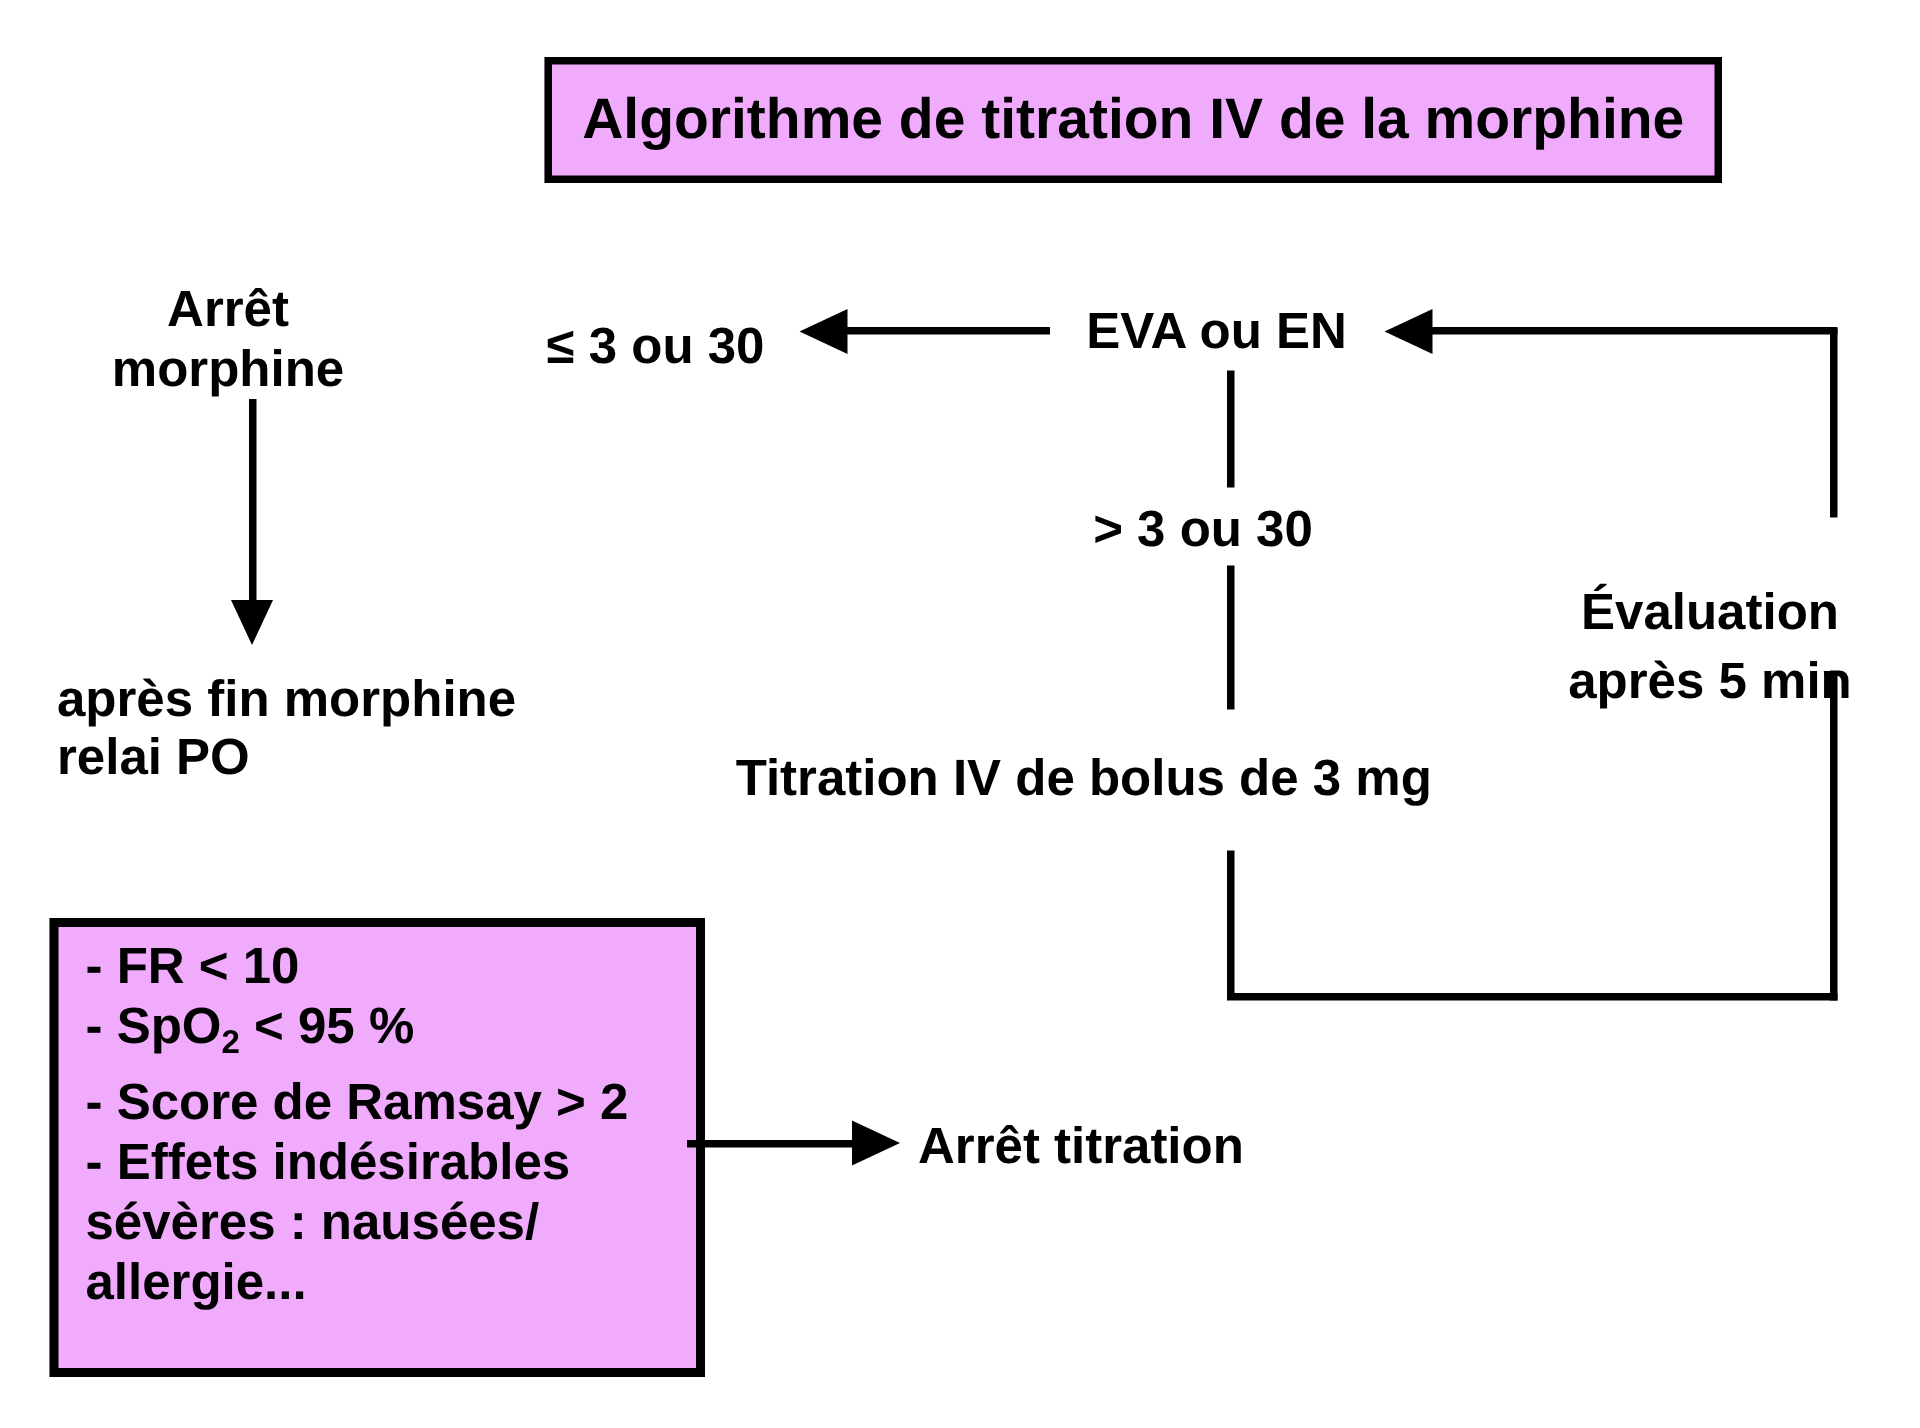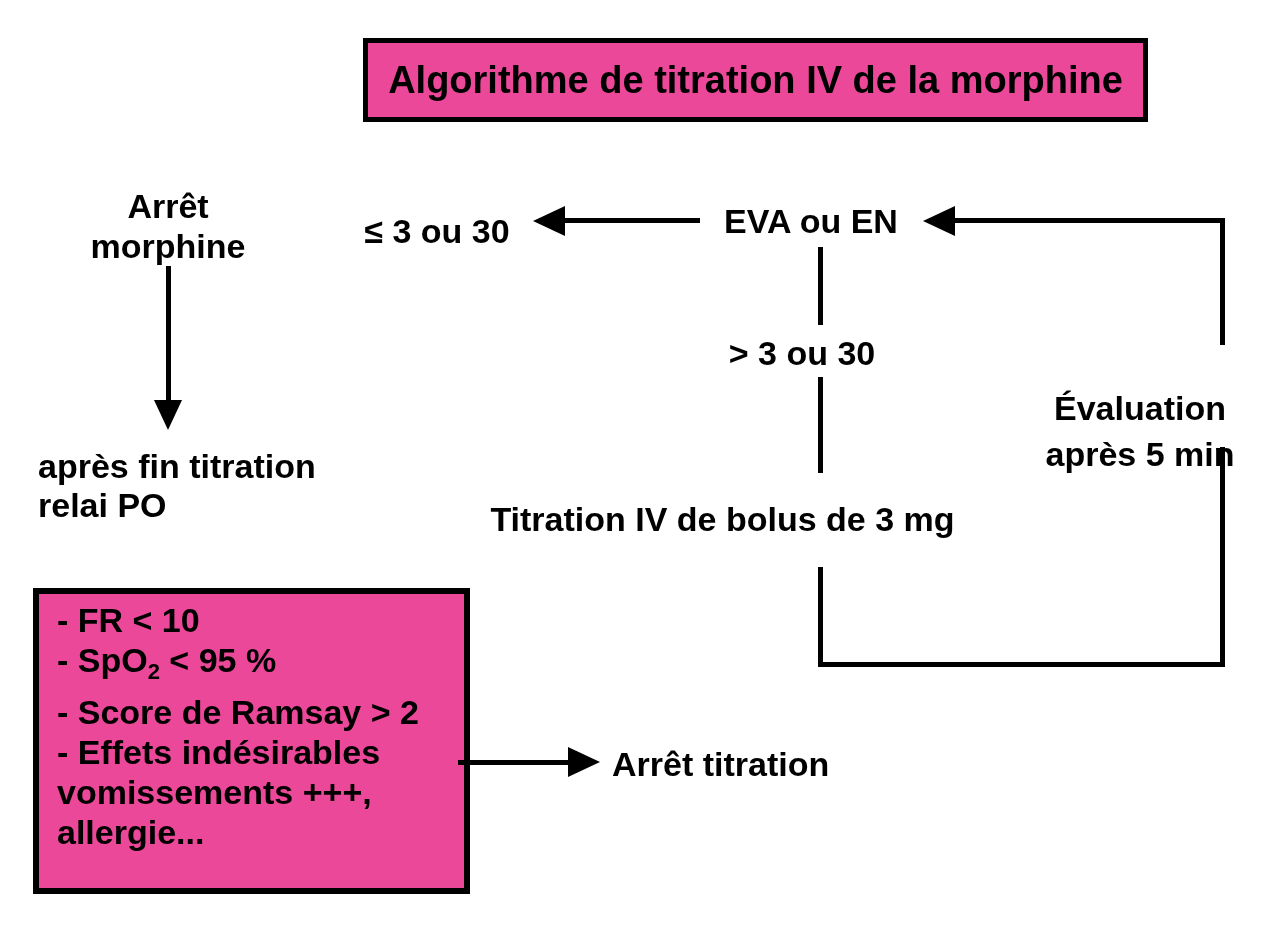--- a/index.html
+++ b/index.html
@@ -4,49 +4,49 @@
 <style>
   html,body{margin:0;padding:0;background:#ffffff;}
   .canvas{
     position:relative;width:1280px;height:952px;background:#ffffff;
     font-family:"Liberation Sans","DejaVu Sans",sans-serif;
     font-weight:bold;color:#000000;overflow:hidden;
   }
   .label{position:absolute;white-space:nowrap;}
   .center{text-align:center;}
   .line{position:absolute;background:#000000;}
-  .box{position:absolute;border:5px solid #000000;background:#ec4899;}
+  .box{position:absolute;border:5px solid #000000;background:#f0abfc;}
   .ah{position:absolute;width:0;height:0;}
   .ah-left{border-top:15px solid transparent;border-bottom:15px solid transparent;border-right:32px solid #000000;}
   .ah-right{border-top:15px solid transparent;border-bottom:15px solid transparent;border-left:32px solid #000000;}
   .ah-down{border-left:14px solid transparent;border-right:14px solid transparent;border-top:30px solid #000000;}
   .title-box{left:363px;top:38px;width:775px;height:74px;display:flex;align-items:center;justify-content:center;font-size:38px;}
   .fs{font-size:34px;}
-  .criteria-box{left:33px;top:588px;width:407px;height:288px;border-width:6px;padding:6px 0 0 18px;font-size:34px;line-height:40px;text-align:left;}
+  .criteria-box{left:33px;top:612px;width:407px;height:288px;border-width:6px;padding:6px 0 0 18px;font-size:34px;line-height:40px;text-align:left;}
   sub{font-size:22px;vertical-align:-7px;}
 </style>
 </head>
 <body>
 
 <div class="canvas">
 
   <div class="box title-box">
     <span>Algorithme de titration IV de la morphine</span>
   </div>
 
-  <div class="label center fs" style="left:68px;top:186px;width:200px;line-height:40px;">
+  <div class="label center fs" style="left:52px;top:186px;width:200px;line-height:40px;">
     <div>Arrêt</div>
     <div>morphine</div>
   </div>
 
   <div class="line" style="left:166px;top:266px;width:5px;height:136px;"></div>
   <div class="ah ah-down" style="left:154px;top:400px;"></div>
 
   <div class="label fs" style="left:38px;top:447px;line-height:39px;">
-    <div>après fin titration</div>
+    <div>après fin morphine</div>
     <div>relai PO</div>
   </div>
 
   <div class="label center fs" style="left:352px;top:212px;width:170px;">≤ 3 ou 30</div>
 
   <div class="ah ah-left" style="left:533px;top:206px;"></div>
   <div class="line" style="left:563px;top:218px;width:137px;height:5px;"></div>
 
   <div class="label center fs" style="left:721px;top:202px;width:180px;">EVA ou EN</div>
 
@@ -68,21 +68,21 @@
   <div class="label center fs" style="left:480px;top:479px;width:485px;line-height:41px;margin-top:20px;">
     <div>Titration IV de bolus de 3 mg</div>
   </div>
   <div class="line" style="left:818px;top:567px;width:5px;height:95px;"></div>
 
   <div class="box criteria-box">
     <div>- FR &lt; 10</div>
     <div><span>- SpO</span><sub>2</sub><span> &lt; 95 %</span></div>
     <div>- Score de Ramsay &gt; 2</div>
     <div>- Effets indésirables</div>
-    <div>vomissements +++,</div>
+    <div>sévères : nausées/</div>
     <div>allergie...</div>
   </div>
 
   <div class="line" style="left:458px;top:760px;width:110px;height:5px;"></div>
   <div class="ah ah-right" style="left:568px;top:747px;"></div>
 
   <div class="label fs" style="left:612px;top:745px;">Arrêt titration</div>
 
 </div>
 

